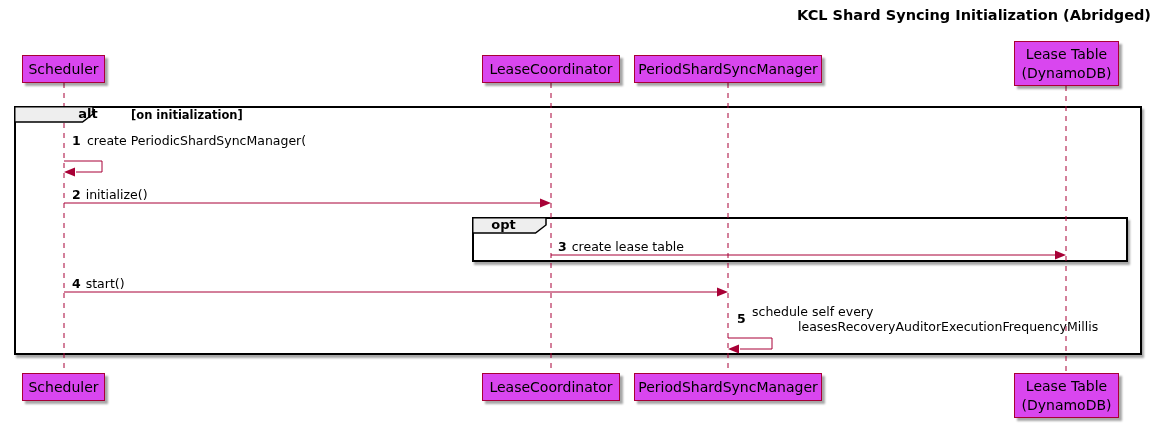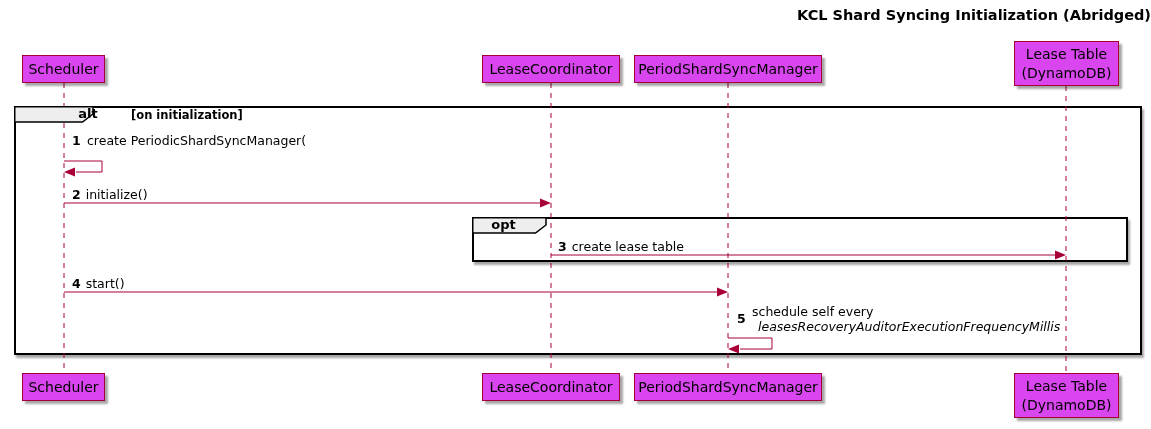--- a/index.html
+++ b/index.html
@@ -129,15 +129,15 @@
     <span>create lease table</span>
   </div>
 
   <div class="msg msg-row" style="left:72px; top:277px;">
     <span class="msg-num">4</span>
     <span>start()</span>
   </div>
 
   <div class="msg msg-num" style="left:737px; top:312px;">5</div>
   <div class="msg" style="left:752px; top:305px;">schedule self every</div>
-  <div class="msg" style="left:758px; top:320px;font-style:italic;">leasesRecoveryAuditorExecutionFrequencyMillis</div>
+  <div class="msg" style="left:798px; top:320px;">leasesRecoveryAuditorExecutionFrequencyMillis</div>
 
 </div>
 
 </body></html>

